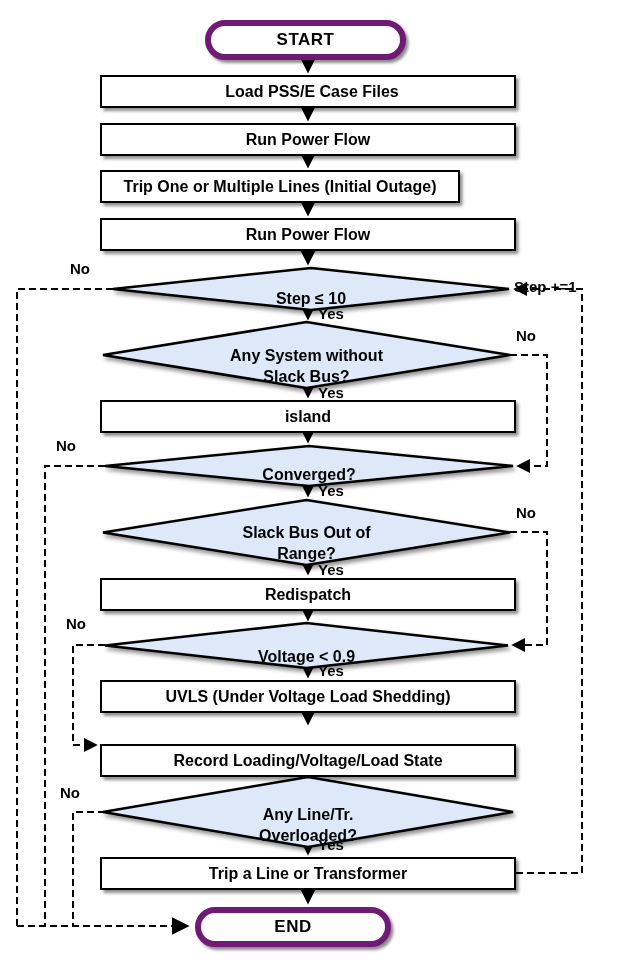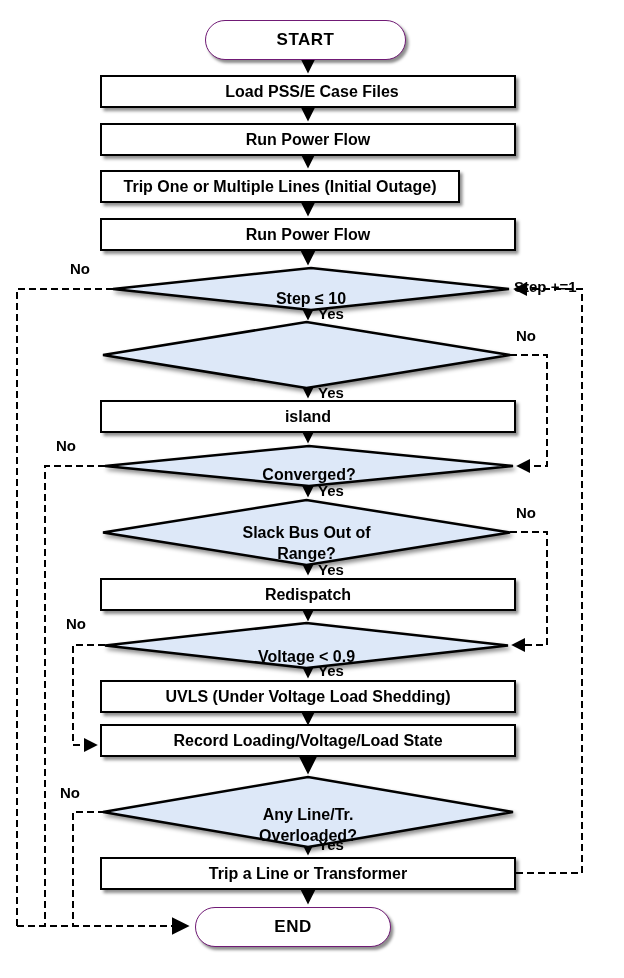--- a/index.html
+++ b/index.html
@@ -8,21 +8,21 @@
     font-family:"Liberation Sans",sans-serif;color:#000;
   }
   #wires{position:absolute;left:0;top:0;width:624px;height:978px;z-index:0;}
   .node-process{
     position:absolute;background:#ffffff;border:2.5px solid #000;box-sizing:border-box;
     box-shadow:2.5px 3px 3px rgba(0,0,0,0.45);
     display:flex;align-items:center;justify-content:center;
     font-weight:bold;font-size:16px;text-align:center;z-index:2;
   }
   .node-terminator{
-    position:absolute;background:#ffffff;border:1px solid #701a75;box-sizing:border-box;
+    position:absolute;background:#ffffff;border:6px solid #701a75;box-sizing:border-box;
     border-radius:22px;box-shadow:2.5px 3px 3px rgba(0,0,0,0.45);
     display:flex;align-items:center;justify-content:center;
     font-weight:bold;font-size:17px;letter-spacing:0.5px;z-index:2;
   }
   .diamond-wrap{
     position:absolute;display:flex;align-items:flex-end;justify-content:center;z-index:2;
   }
   .diamond-wrap svg{
     position:absolute;left:0;top:0;overflow:visible;
     filter:drop-shadow(2.5px 3px 2px rgba(0,0,0,0.45));
@@ -103,20 +103,22 @@
     <svg width="396" height="42">
       <polygon points="0,21 198,0 396,21 198,42"></polygon>
     </svg>
     <div class="diamond-label">Step ≤ 10</div>
   </div>
 
   <div class="diamond-wrap" style="left:103px;top:322px;width:407px;height:66px;">
     <svg width="407" height="66">
       <polygon points="0,33 203.5,0 407,33 203.5,66"></polygon>
     </svg>
+    <div class="diamond-label">Any System without
+Slack Bus?</div>
   </div>
 
   <div class="node-process" style="left:100px;top:400px;width:416px;height:33px;">
     <span>island</span>
   </div>
 
   <div class="diamond-wrap" style="left:105px;top:446px;width:408px;height:40px;">
     <svg width="408" height="40">
       <polygon points="0,20 204,0 408,20 204,40"></polygon>
     </svg>
@@ -139,21 +141,21 @@
     <svg width="403" height="45">
       <polygon points="0,22.5 201.5,0 403,22.5 201.5,45"></polygon>
     </svg>
     <div class="diamond-label">Voltage &lt; 0.9</div>
   </div>
 
   <div class="node-process" style="left:100px;top:680px;width:416px;height:33px;">
     <span>UVLS (Under Voltage Load Shedding)</span>
   </div>
 
-  <div class="node-process" style="left:100px;top:724px;width:416px;height:33px;">
+  <div class="node-process" style="left:100px;top:744px;width:416px;height:33px;">
     <span>Record Loading/Voltage/Load State</span>
   </div>
 
   <div class="diamond-wrap" style="left:103px;top:777px;width:410px;height:70px;">
     <svg width="410" height="70">
       <polygon points="0,35 205,0 410,35 205,70"></polygon>
     </svg>
     <div class="diamond-label">Any Line/Tr.
 Overloaded?</div>
   </div>

